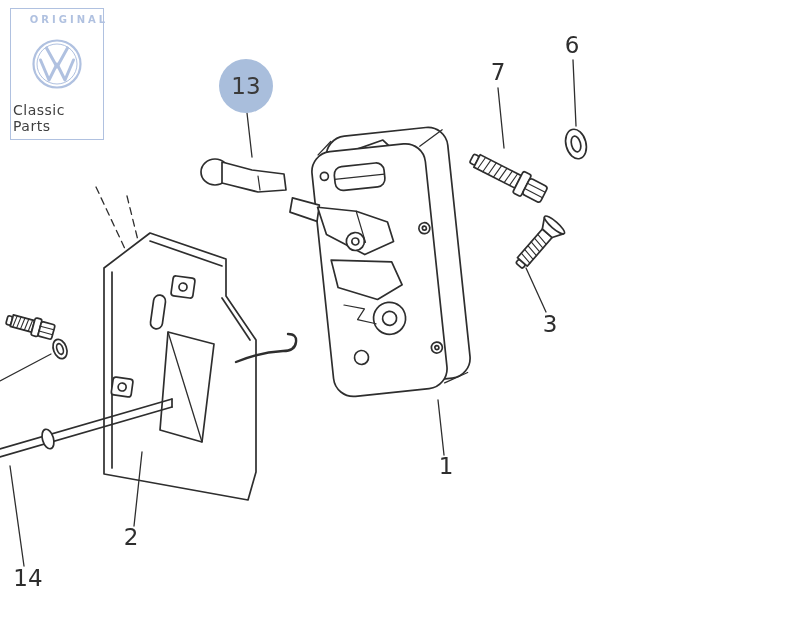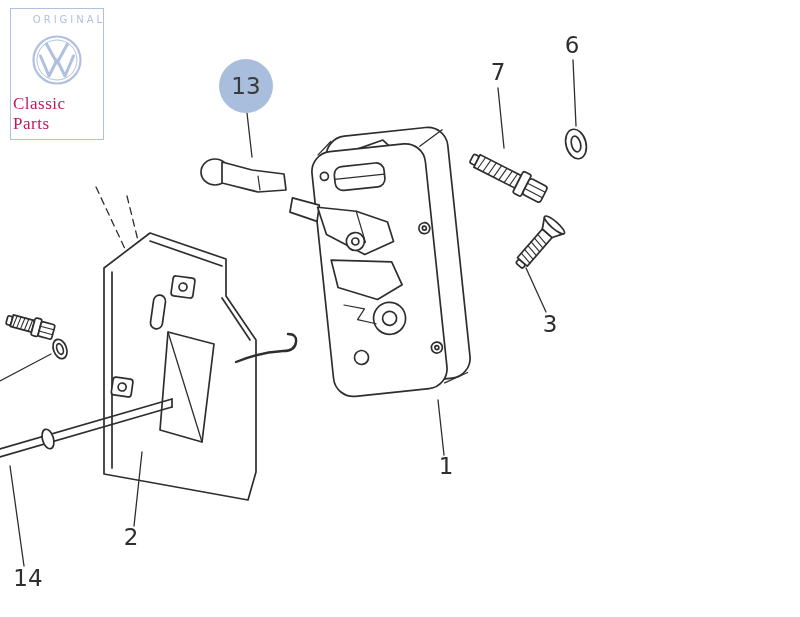--- a/index.html
+++ b/index.html
@@ -3,22 +3,22 @@
 <meta charset="utf-8">
 <style>
   html,body{margin:0;padding:0;background:#fff;}
   .stage{position:relative;width:800px;height:617px;background:#fff;overflow:hidden;
          font-family:"DejaVu Sans","Liberation Sans",sans-serif;}
   .diagram-svg{position:absolute;left:0;top:0;}
   
   .watermark{position:absolute;left:10px;top:8px;width:94px;height:132px;
              border:1px solid #b0c1e0;display:flex;flex-direction:column;
              align-items:center;justify-content:space-between;padding:5px 2px;box-sizing:border-box;}
-  .wm-top{color:#b0c1e0;font-size:10px;letter-spacing:3px;font-weight:400;margin-left:24px;}
-  .wm-bottom{color:#be185d;font-size:17px;letter-spacing:.5px;font-family:Liberation Serif, serif;}
+  .wm-top{color:#b0c1e0;font-size:10px;letter-spacing:3px;font-weight:700;margin-left:24px;}
+  .wm-bottom{color:#404040;font-size:14px;letter-spacing:.5px;}
   .plabel{font-family:"DejaVu Sans","Liberation Sans",sans-serif;font-size:23px;fill:#2e2e2e;}
   .plabel-hl{font-family:"DejaVu Sans","Liberation Sans",sans-serif;font-size:23px;fill:#3a3a3a;}
 </style>
 </head>
 <body>
 
 <div class="stage">
 
   <svg class="diagram-svg" width="800" height="617" viewBox="0 0 800 617">
     <g stroke="#2e2e2e" fill="none" stroke-width="1.7" stroke-linejoin="round" stroke-linecap="round">

